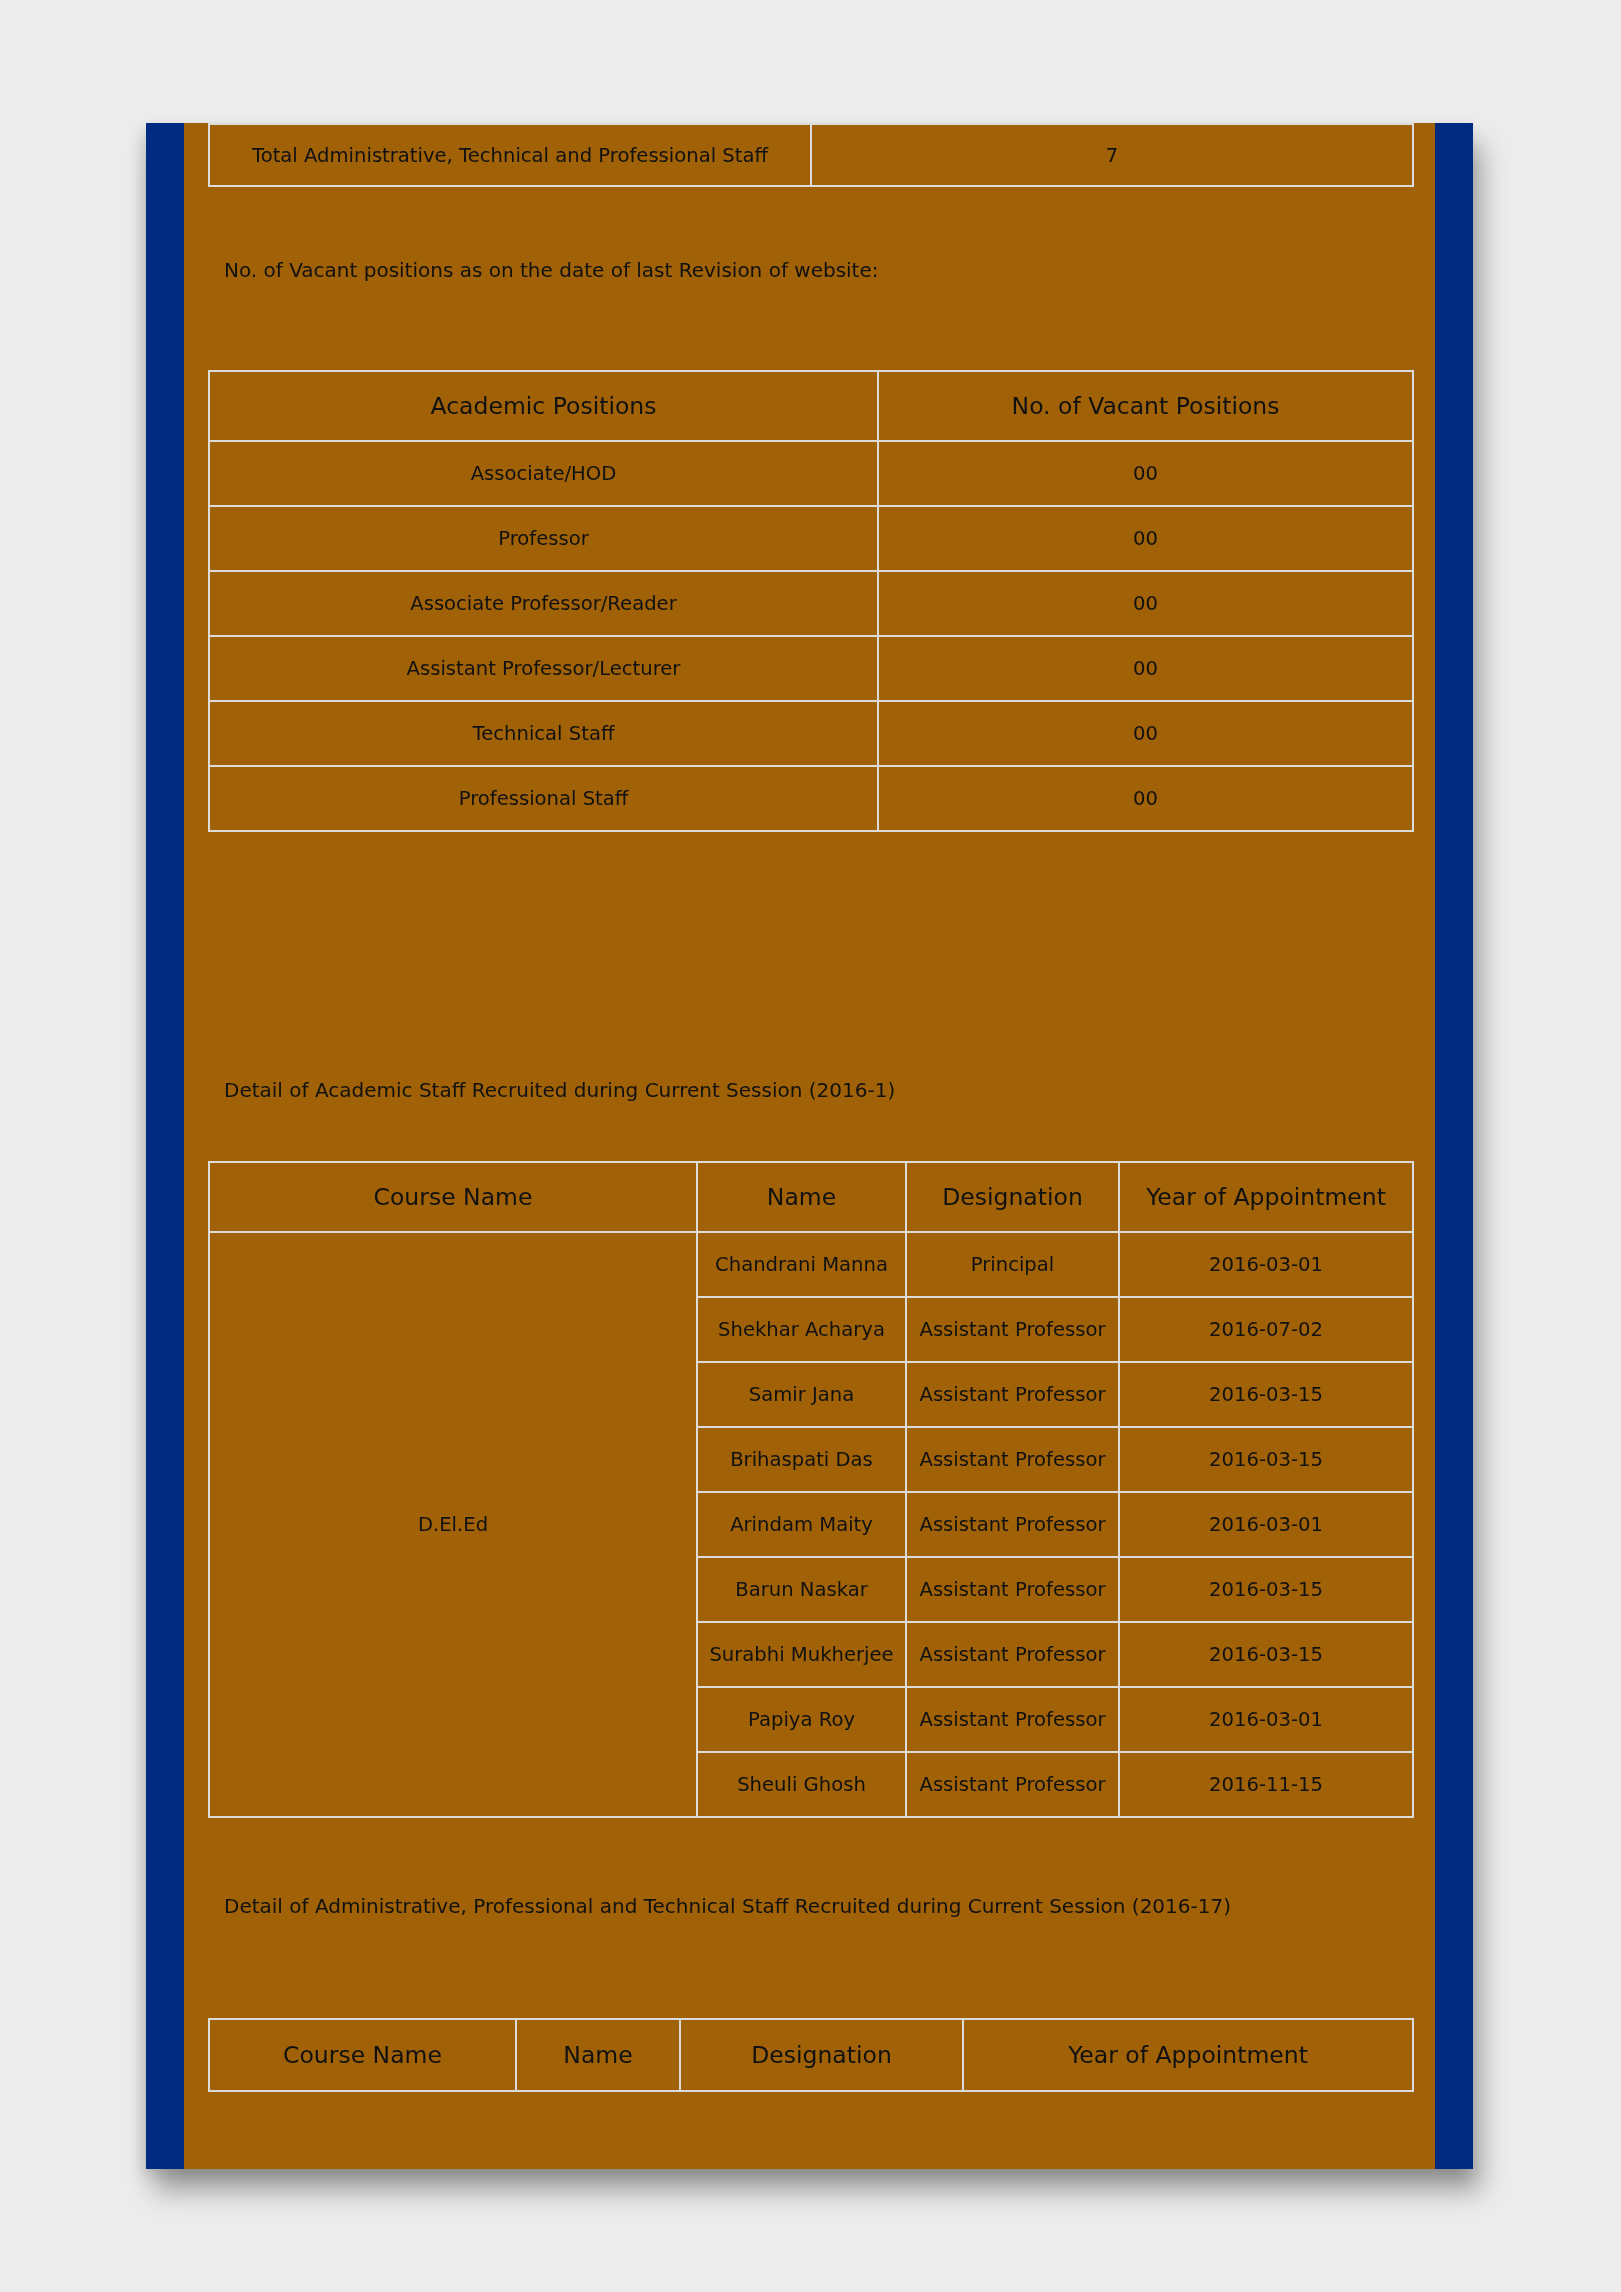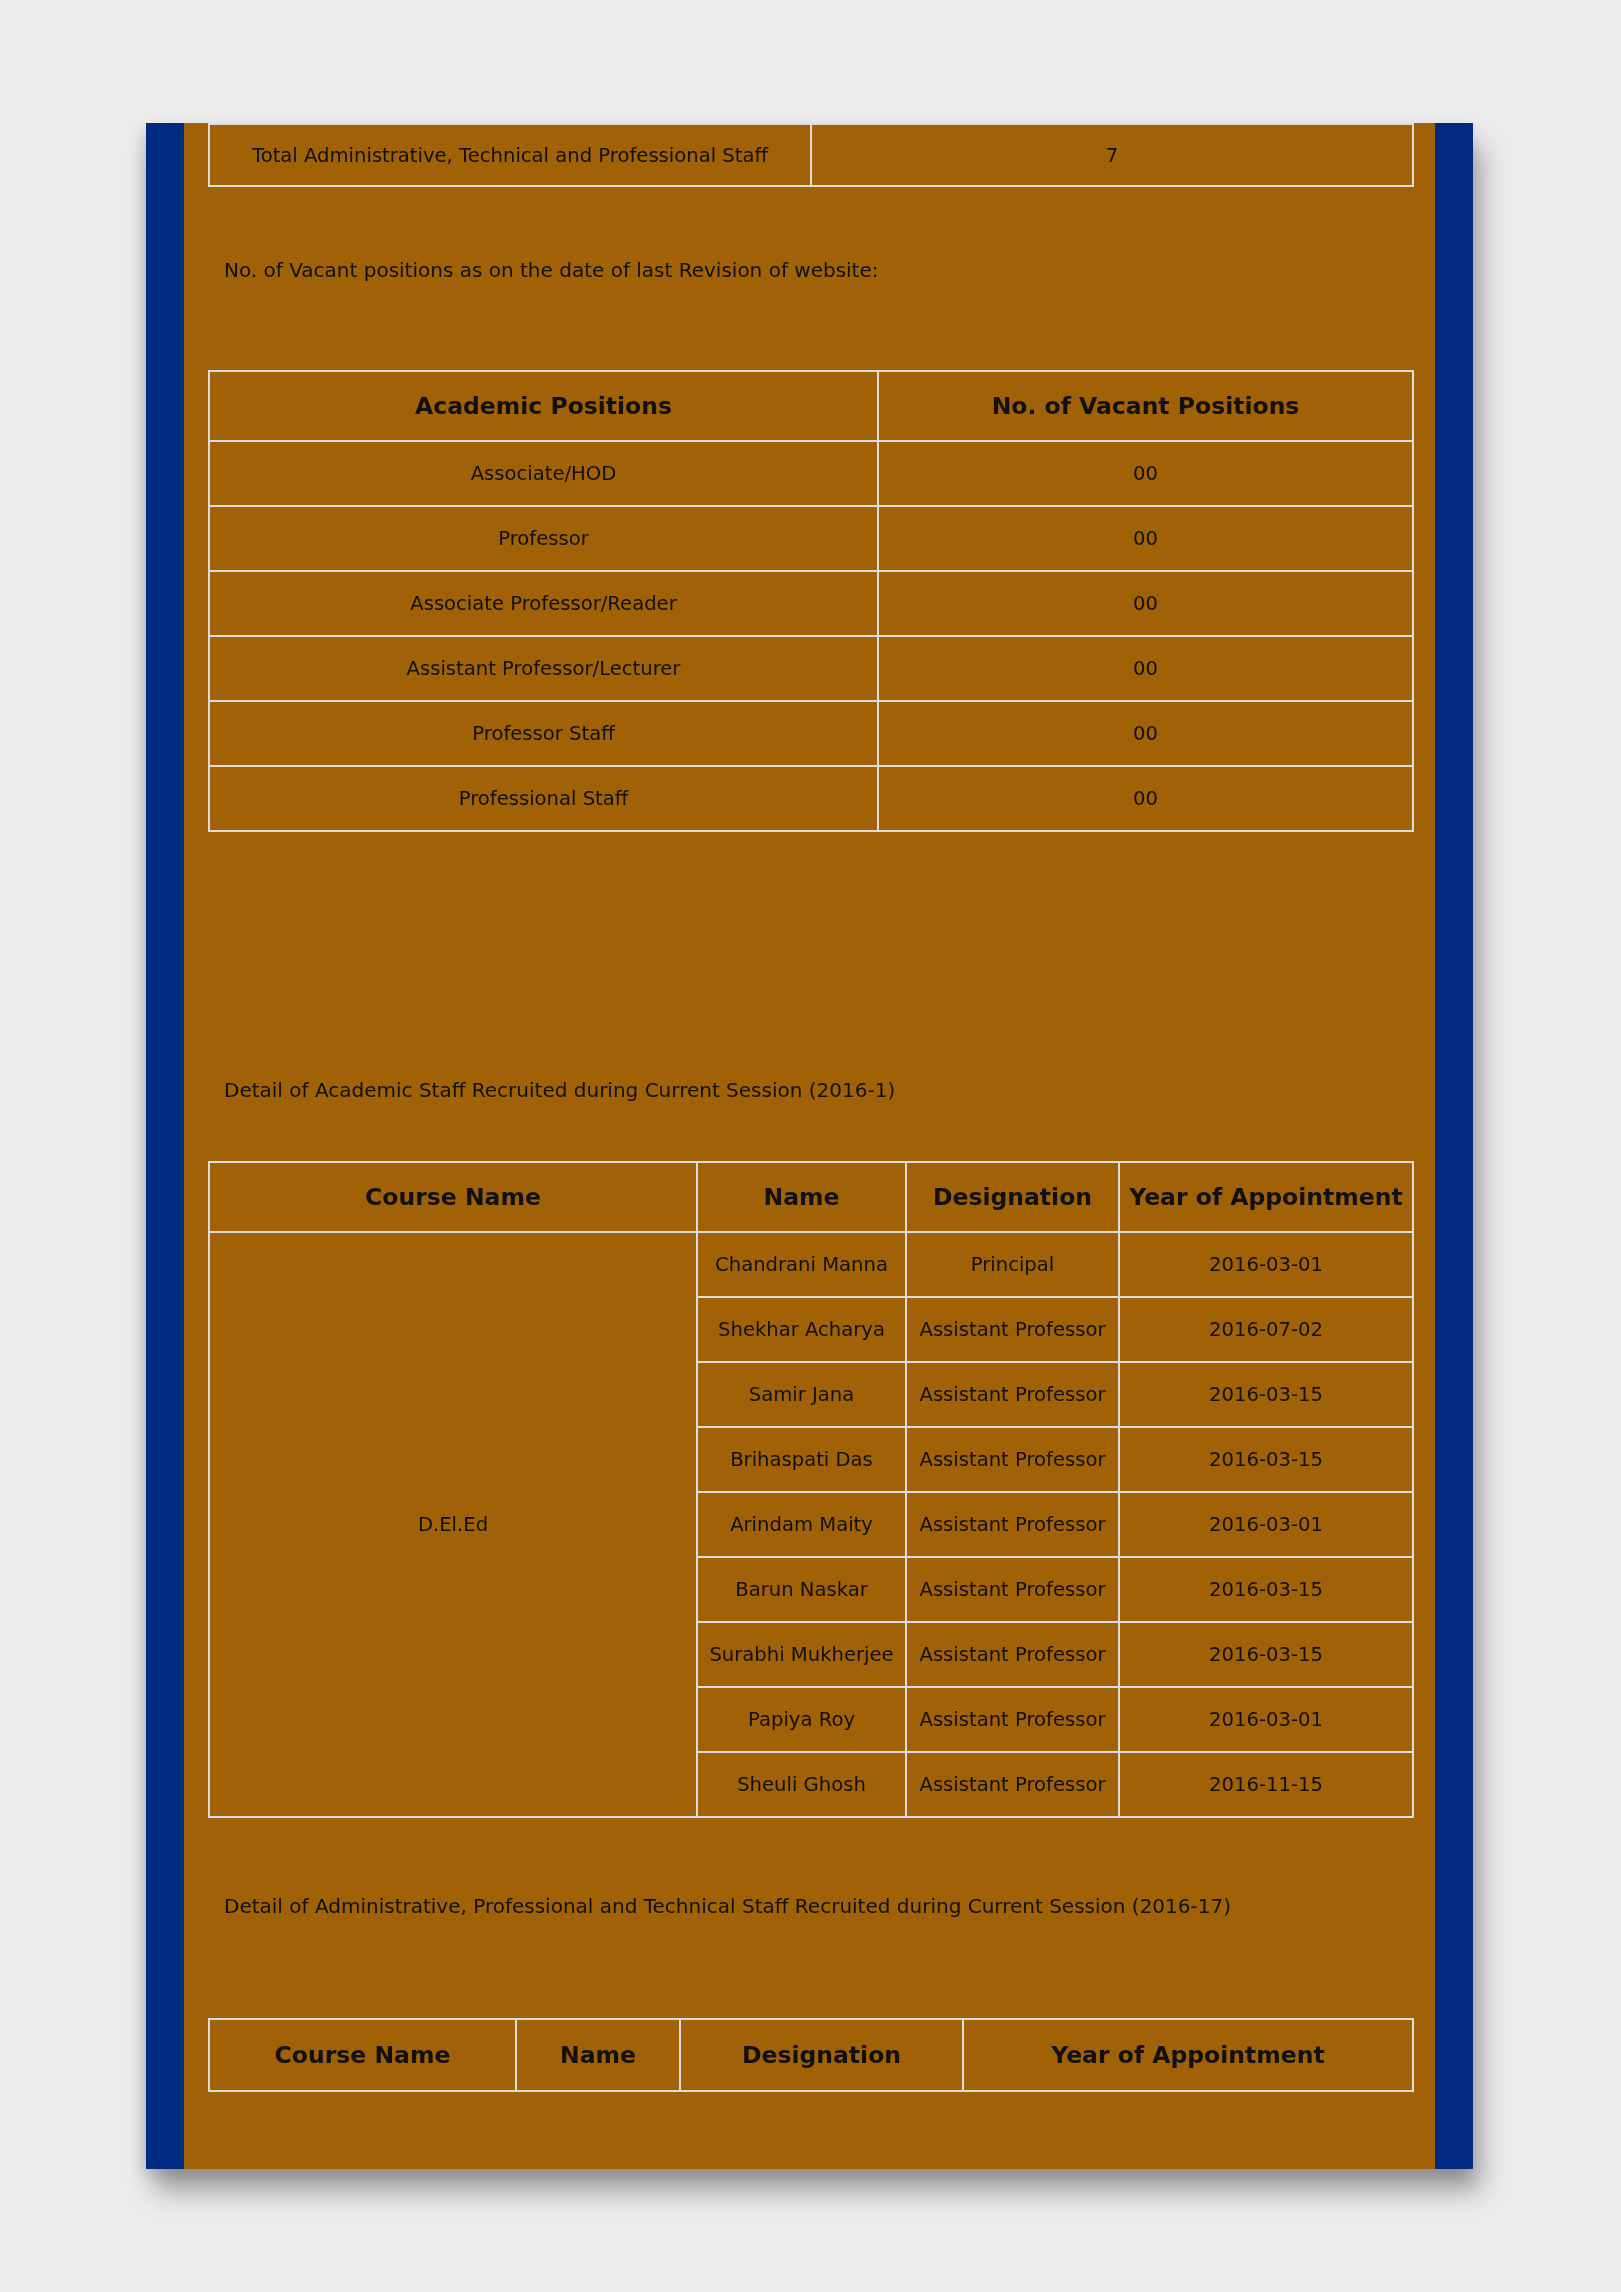--- a/index.html
+++ b/index.html
@@ -38,21 +38,21 @@
   }
   td, th {
     border-top: 2.9px solid #dcdcdc;
     border-left: 2.9px solid #dcdcdc;
     text-align: center;
     vertical-align: middle;
     font-size: 19.6px;
     padding: 0 5.9px;
     font-family: "DejaVu Sans", sans-serif;
   }
-  th { font-weight: bold; font-size: 23.5px; height: 68px; }
+  th { font-weight: normal; font-size: 23.5px; height: 68px; }
   td { height: 63px; }
   .heading {
     position: absolute;
     left: 0;
     font-size: 20px;
     line-height: 41px;
     font-weight: normal;
     margin: 16px;
     width: 1206px;
   }
@@ -107,21 +107,21 @@
       </tr>
       <tr>
         <td>Associate Professor/Reader</td>
         <td>00</td>
       </tr>
       <tr>
         <td>Assistant Professor/Lecturer</td>
         <td>00</td>
       </tr>
       <tr>
-        <td>Professor Staff</td>
+        <td>Technical Staff</td>
         <td>00</td>
       </tr>
       <tr>
         <td>Professional Staff</td>
         <td>00</td>
       </tr>
     </tbody>
       </table>
 
     <h2 class="heading" style="top:931px">Detail of Academic Staff Recruited during Current Session (2016-1)</h2>

